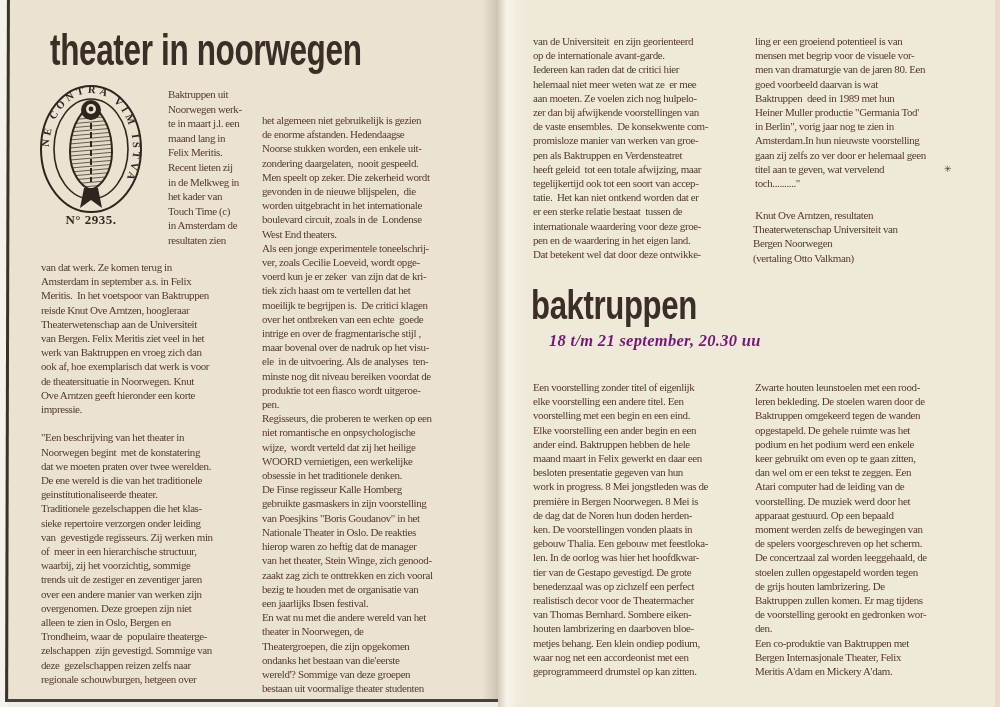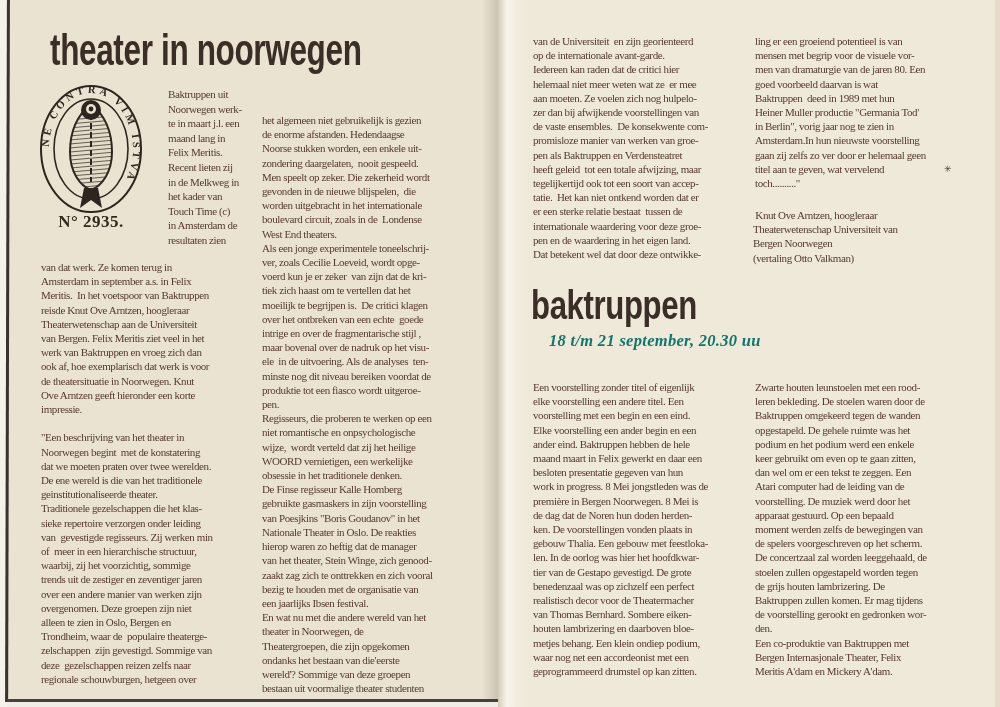--- a/index.html
+++ b/index.html
@@ -37,28 +37,28 @@
   #lp-col1{left:41px;top:260px;}
   #lp-col2{left:262px;top:89px;margin-top:24px;}
   #rp-col1-top{left:533px;top:34px;}
   #rp-col2-top{left:755px;top:34px;}
   #rp-signature{left:753px;top:208px;}
   #rp-col1-bottom{left:533px;top:380px;}
   #rp-col2-bottom{left:755px;top:380px;}
 
   #rp-date{
     position:absolute;left:549px;top:331px;
-    font-style:italic;font-weight:700;font-size:16.5px;color:#0f766e;letter-spacing:0.3px;
+    font-style:italic;font-weight:700;font-size:16.5px;color:#701a75;letter-spacing:0.3px;
   }
   #star-mark{position:absolute;left:944px;top:164px;font-size:9px;color:#4a382c;}
 
   #stamp{position:absolute;left:38px;top:82px;width:106px;height:134px;}
   #stamp-caption{
     position:absolute;left:38px;top:212px;width:106px;text-align:center;
-    font-weight:700;font-size:17px;color:#33291f;letter-spacing:0.5px;
+    font-weight:700;font-size:13px;color:#33291f;letter-spacing:0.5px;
   }
 </style>
 </head>
 <body>
 
 <div class="spread">
 
   <div class="page-left"></div>
   <div class="page-right"></div>
   <div class="edge-left"></div>
@@ -195,21 +195,21 @@
 men van dramaturgie van de jaren 80. Een
 goed voorbeeld daarvan is wat
 Baktruppen  deed in 1989 met hun
 Heiner Muller productie "Germania Tod'
 in Berlin", vorig jaar nog te zien in
 Amsterdam.In hun nieuwste voorstelling
 gaan zij zelfs zo ver door er helemaal geen
 titel aan te geven, wat vervelend
 toch.........."</div>
   <div id="star-mark">✳</div>
-  <div class="col" id="rp-signature"> Knut Ove Arntzen, hoogleraar
+  <div class="col" id="rp-signature"> Knut Ove Arntzen, resultaten
 Theaterwetenschap Universiteit van
 Bergen Noorwegen
 (vertaling Otto Valkman)</div>
 
   <div class="headline" id="rp-title">baktruppen</div>
   <div id="rp-date">18 t/m 21 september, 20.30 uu</div>
 
   <div class="col" id="rp-col1-bottom">Een voorstelling zonder titel of eigenlijk
 elke voorstelling een andere titel. Een
 voorstelling met een begin en een eind.

